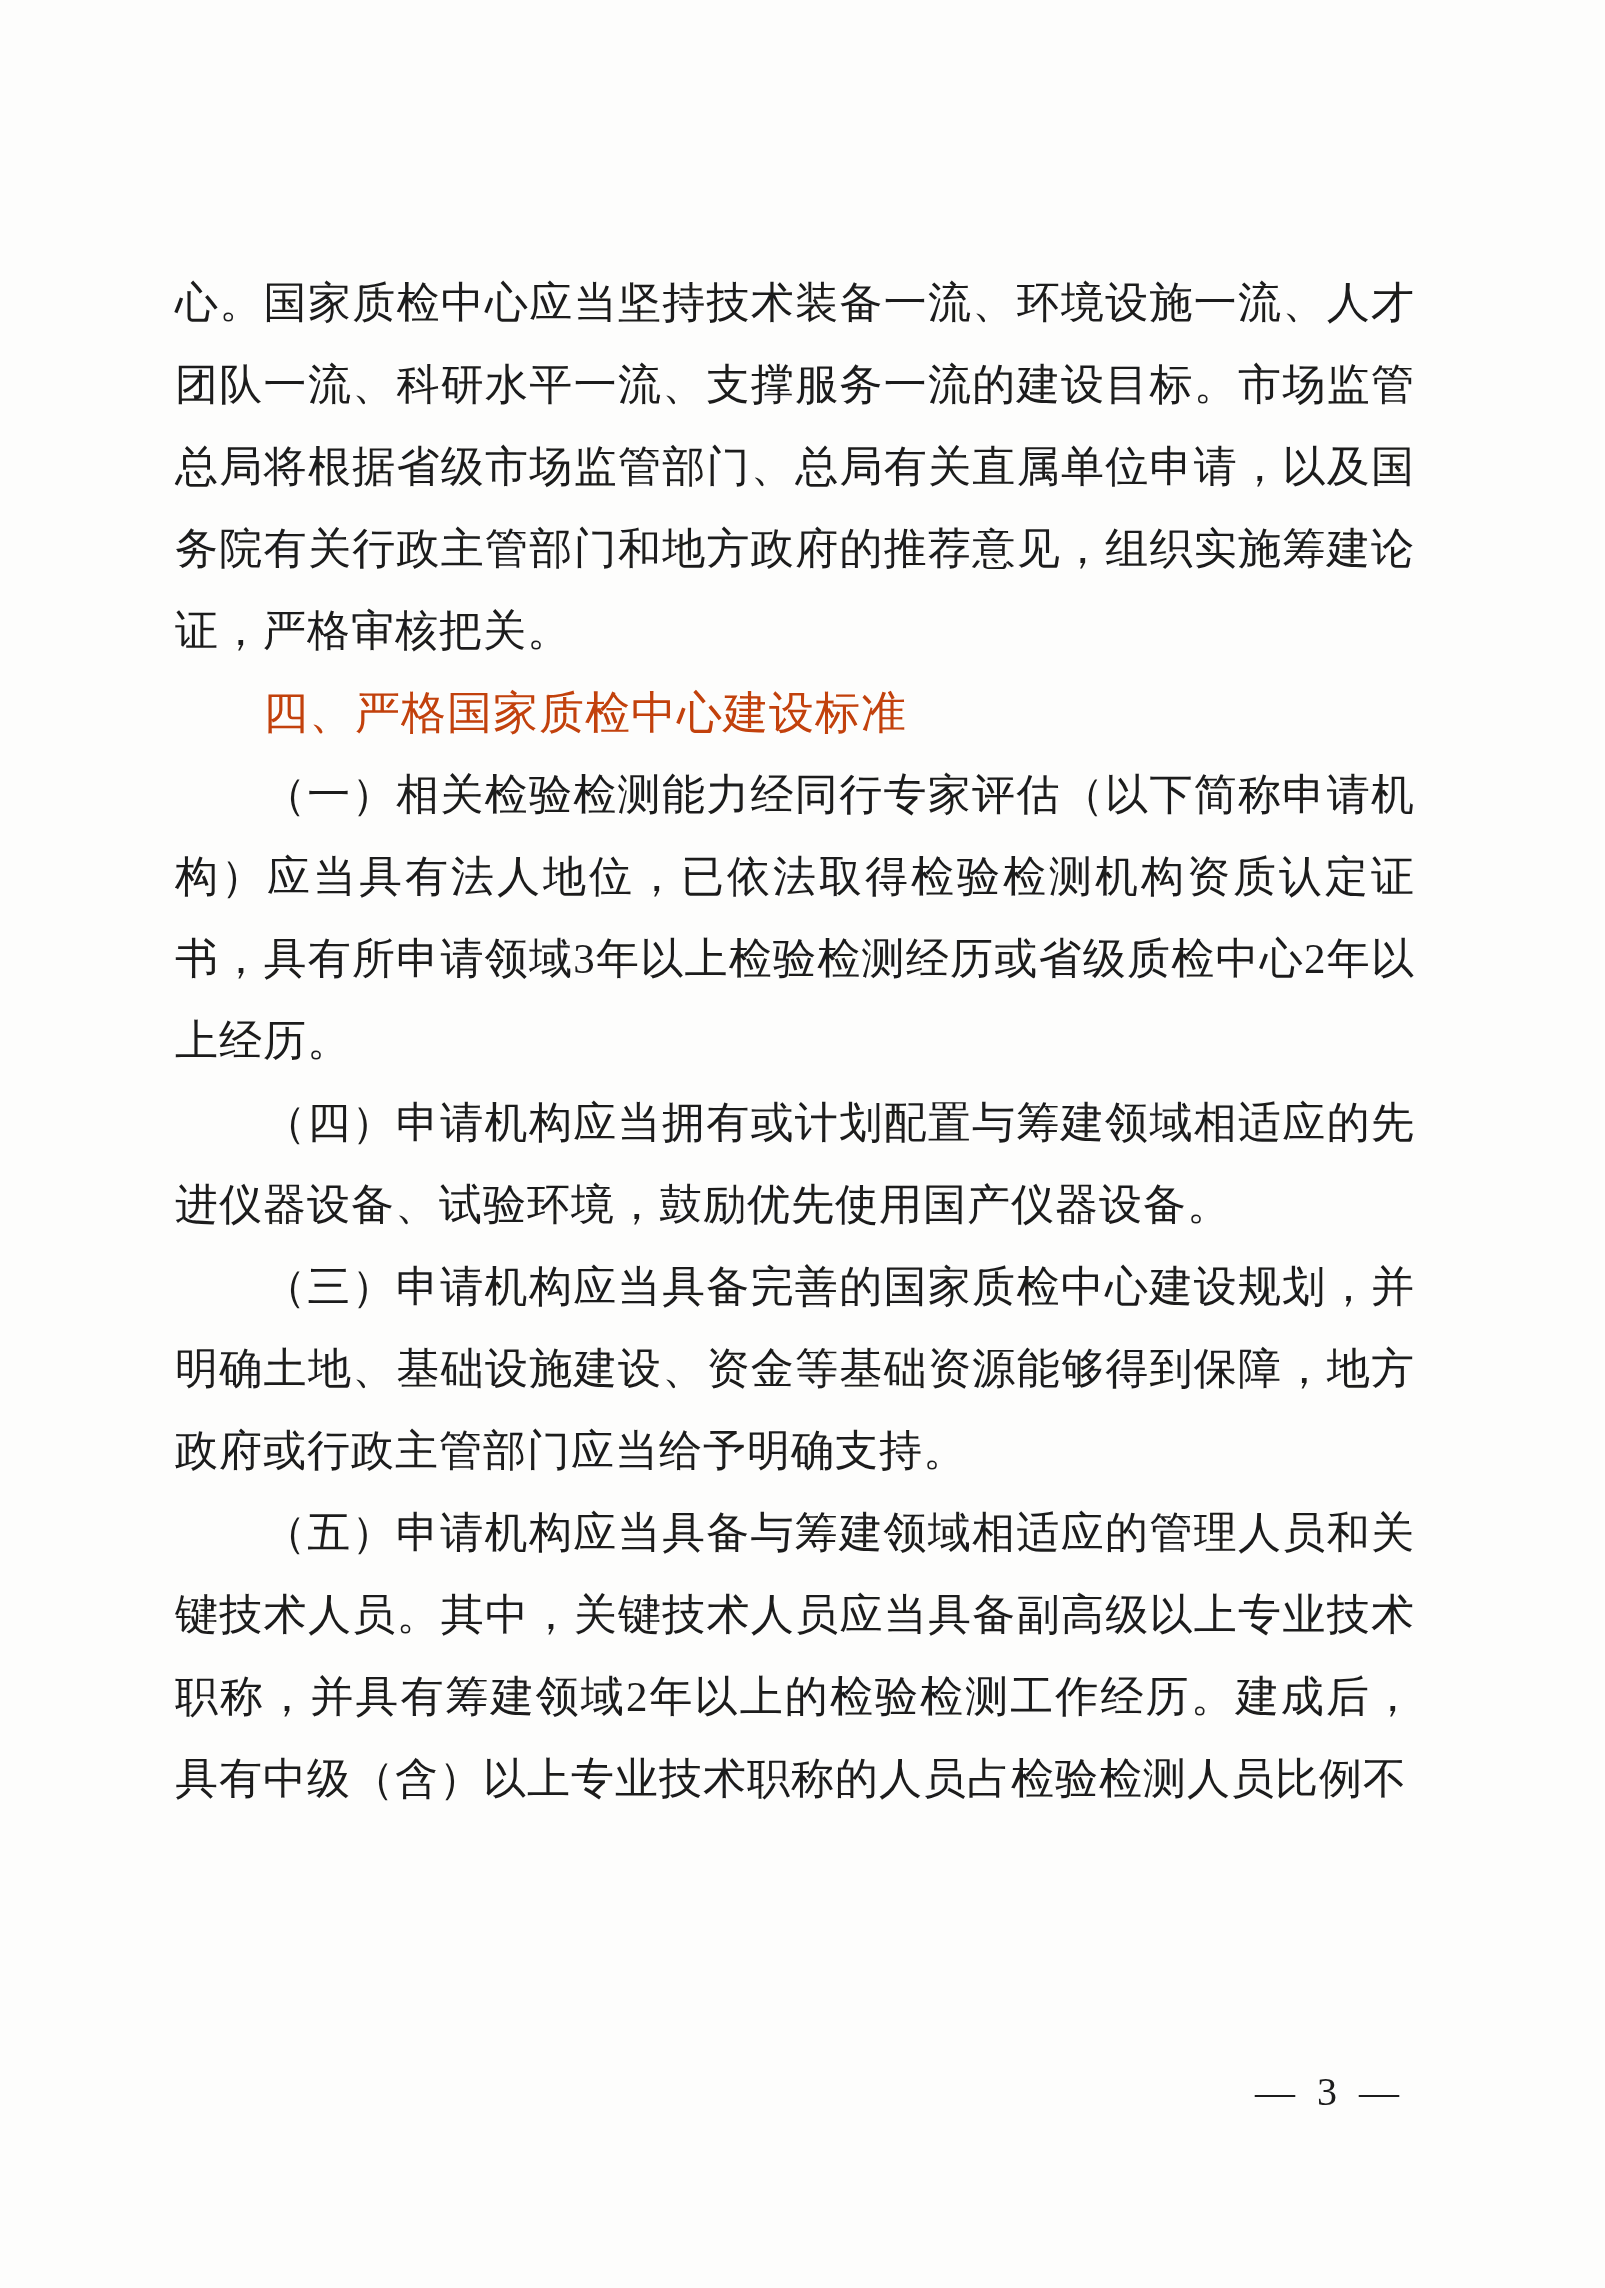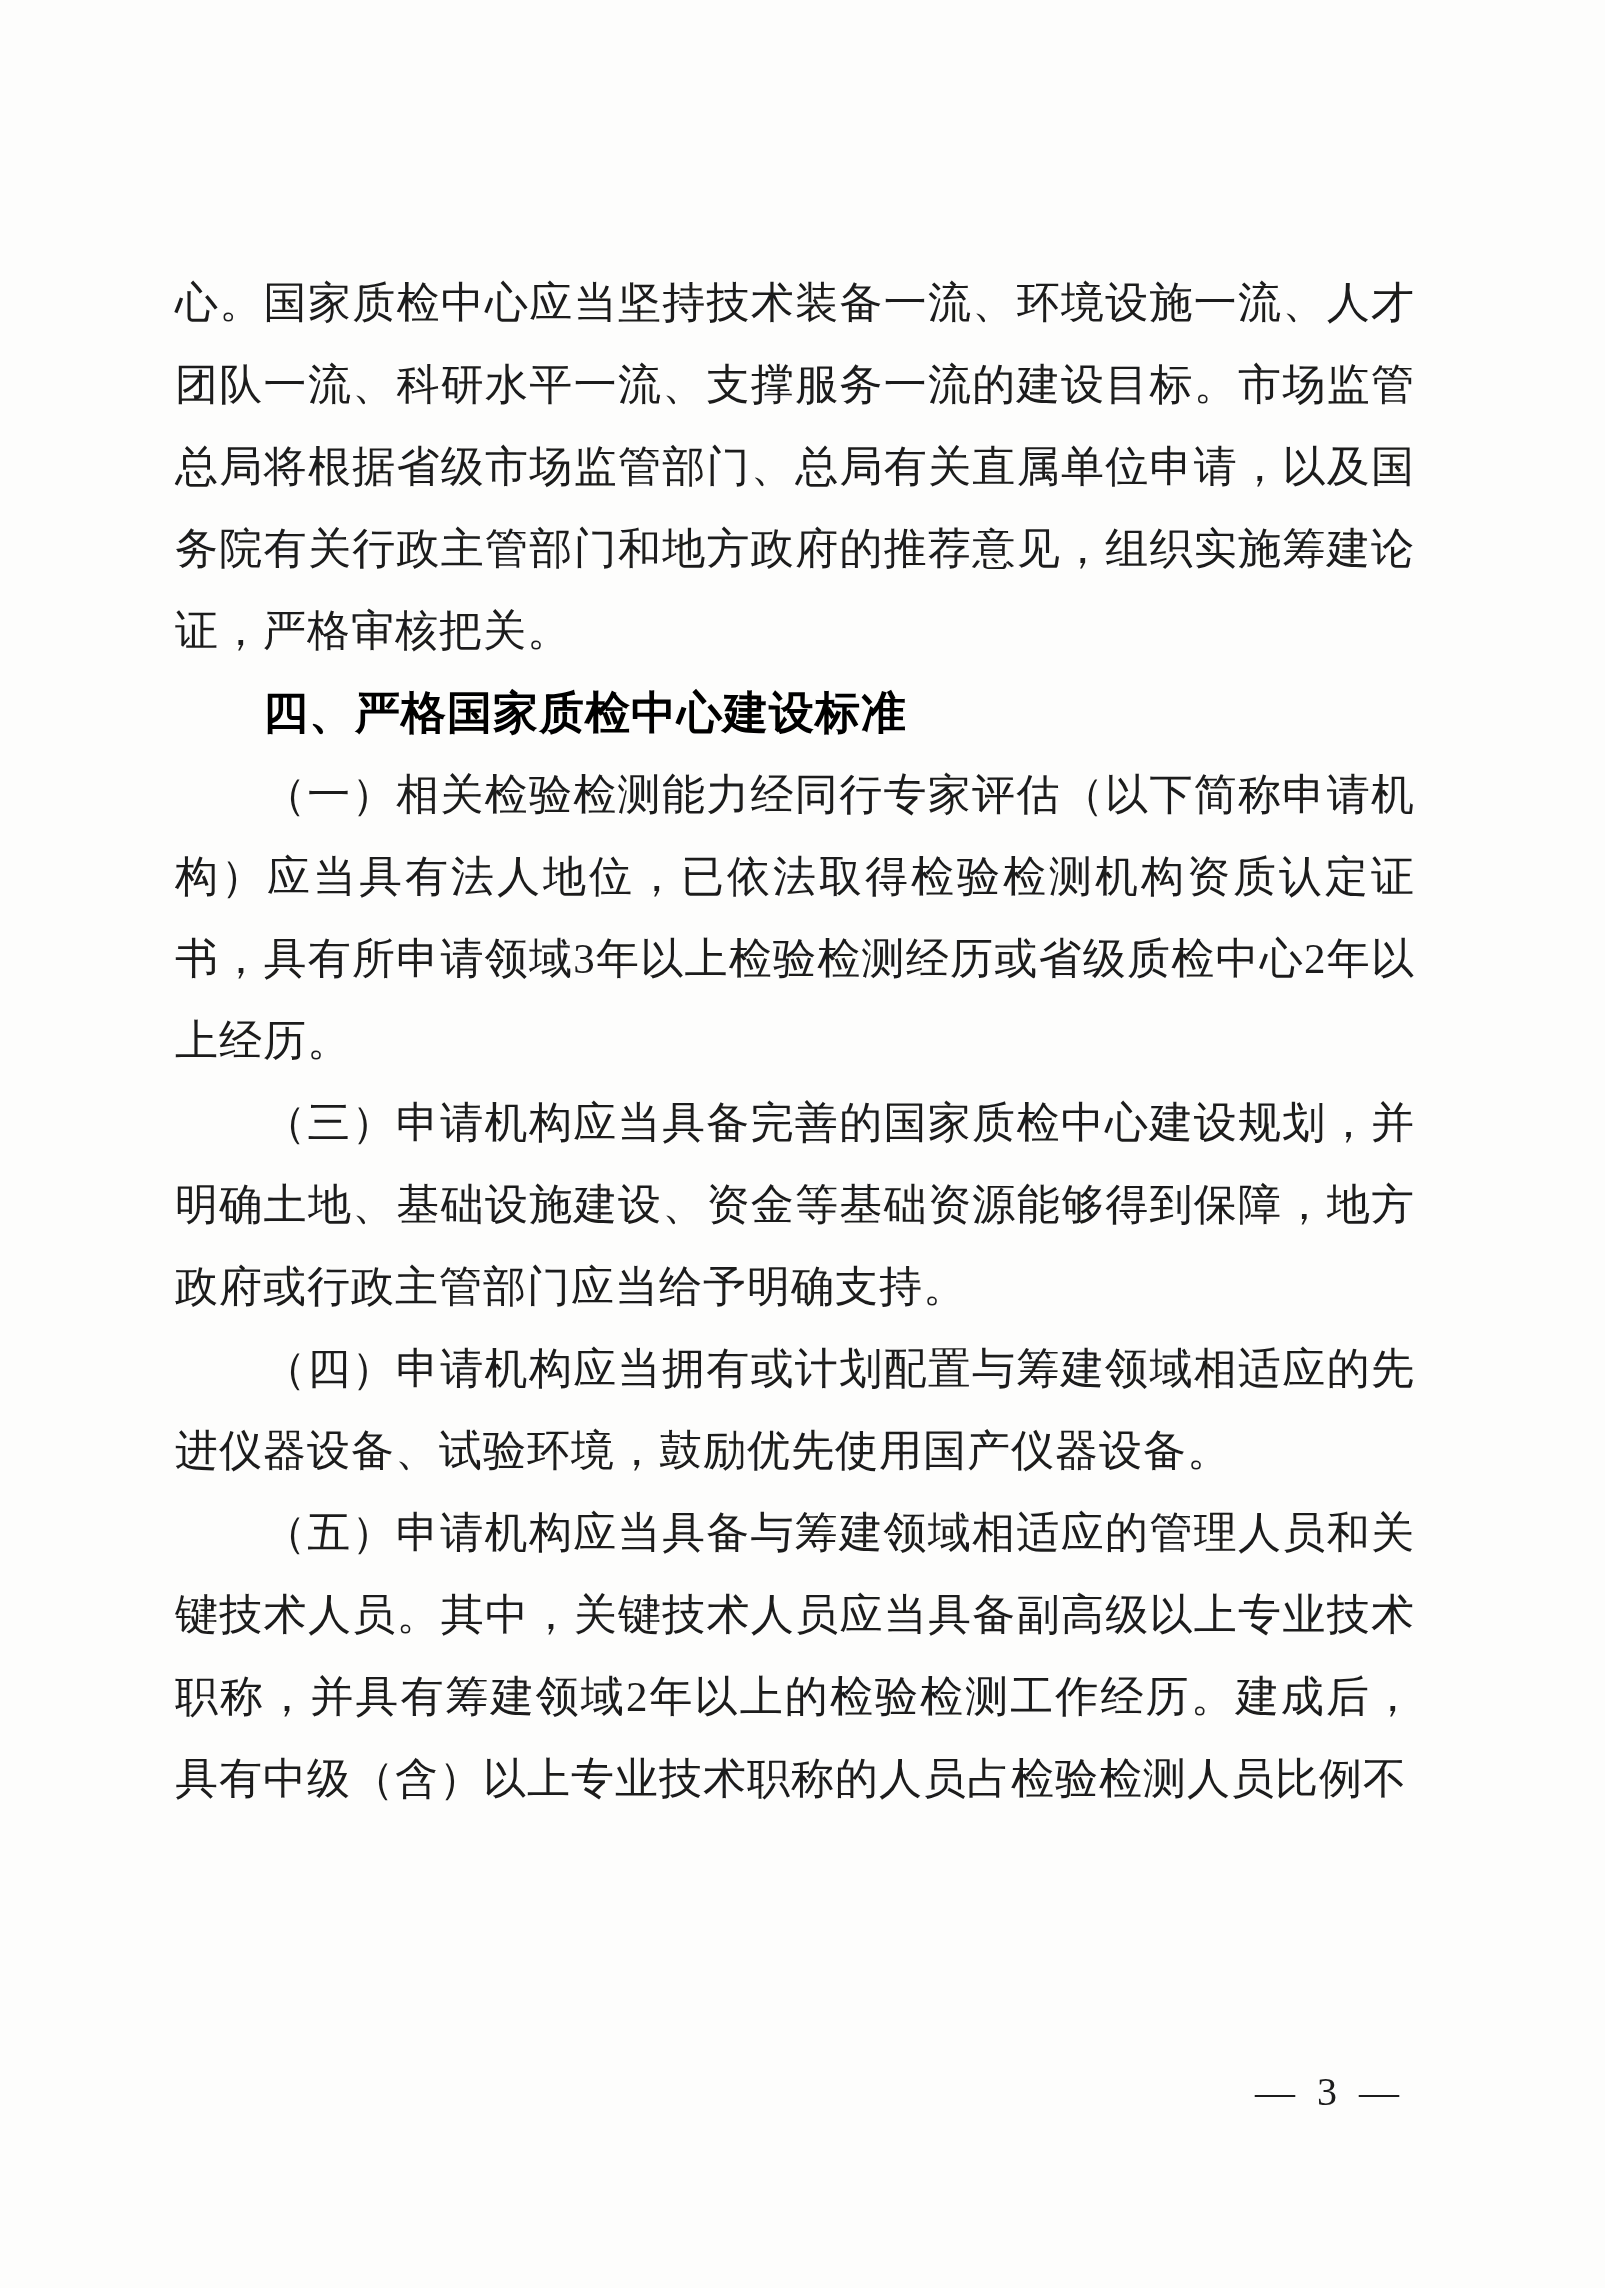--- a/index.html
+++ b/index.html
@@ -35,23 +35,23 @@
   }
   .para {
     margin: 0;
     text-indent: 88px;
   }
   .para.no-indent {
     text-indent: 0;
   }
   .para.heading {
     font-family: "Liberation Sans", sans-serif;
-    font-weight: bold;
+    font-weight: normal;
     font-size: 45px;
-    color: #000000;
+    color: #c2410c;
   }
   .doc-footer {
     position: absolute;
     right: 200px;
     top: 2062px;
     color: #1c1c1c;
     font-size: 40px;
     line-height: 60px;
     letter-spacing: 6px;
     font-family: "Liberation Serif", serif;
@@ -63,22 +63,22 @@
 <div class="doc-page">
 
   <div class="doc-content">
     <p class="para no-indent">心。国家质检中心应当坚持技术装备一流、环境设施一流、人才团队一流、科研水平一流、支撑服务一流的建设目标。市场监管总局将根据省级市场监管部门、总局有关直属单位申请，以及国务院有关行政主管部门和地方政府的推荐意见，组织实施筹建论证，严格审核把关。</p>
 
     <p class="para heading">四、严格国家质检中心建设标准</p>
 
     <p class="para">（一）相关检验检测能力经同行专家评估（以下简称申请机构）应当具有法人地位，已依法取得检验检测机构资质认定证书，具有所申请领域3年以上检验检测经历或省级质检中心2年以上经历。</p>
 
 
+    <p class="para">（四）申请机构应当拥有或计划配置与筹建领域相适应的先进仪器设备、试验环境，鼓励优先使用国产仪器设备。</p>
+
     <p class="para">（三）申请机构应当具备完善的国家质检中心建设规划，并明确土地、基础设施建设、资金等基础资源能够得到保障，地方政府或行政主管部门应当给予明确支持。</p>
-
-    <p class="para">（四）申请机构应当拥有或计划配置与筹建领域相适应的先进仪器设备、试验环境，鼓励优先使用国产仪器设备。</p>
 
     <p class="para">（五）申请机构应当具备与筹建领域相适应的管理人员和关键技术人员。其中，关键技术人员应当具备副高级以上专业技术职称，并具有筹建领域2年以上的检验检测工作经历。建成后，具有中级（含）以上专业技术职称的人员占检验检测人员比例不</p>
   </div>
 
   <div class="doc-footer">— 3 —</div>
 
 </div>
 
 </body></html>

